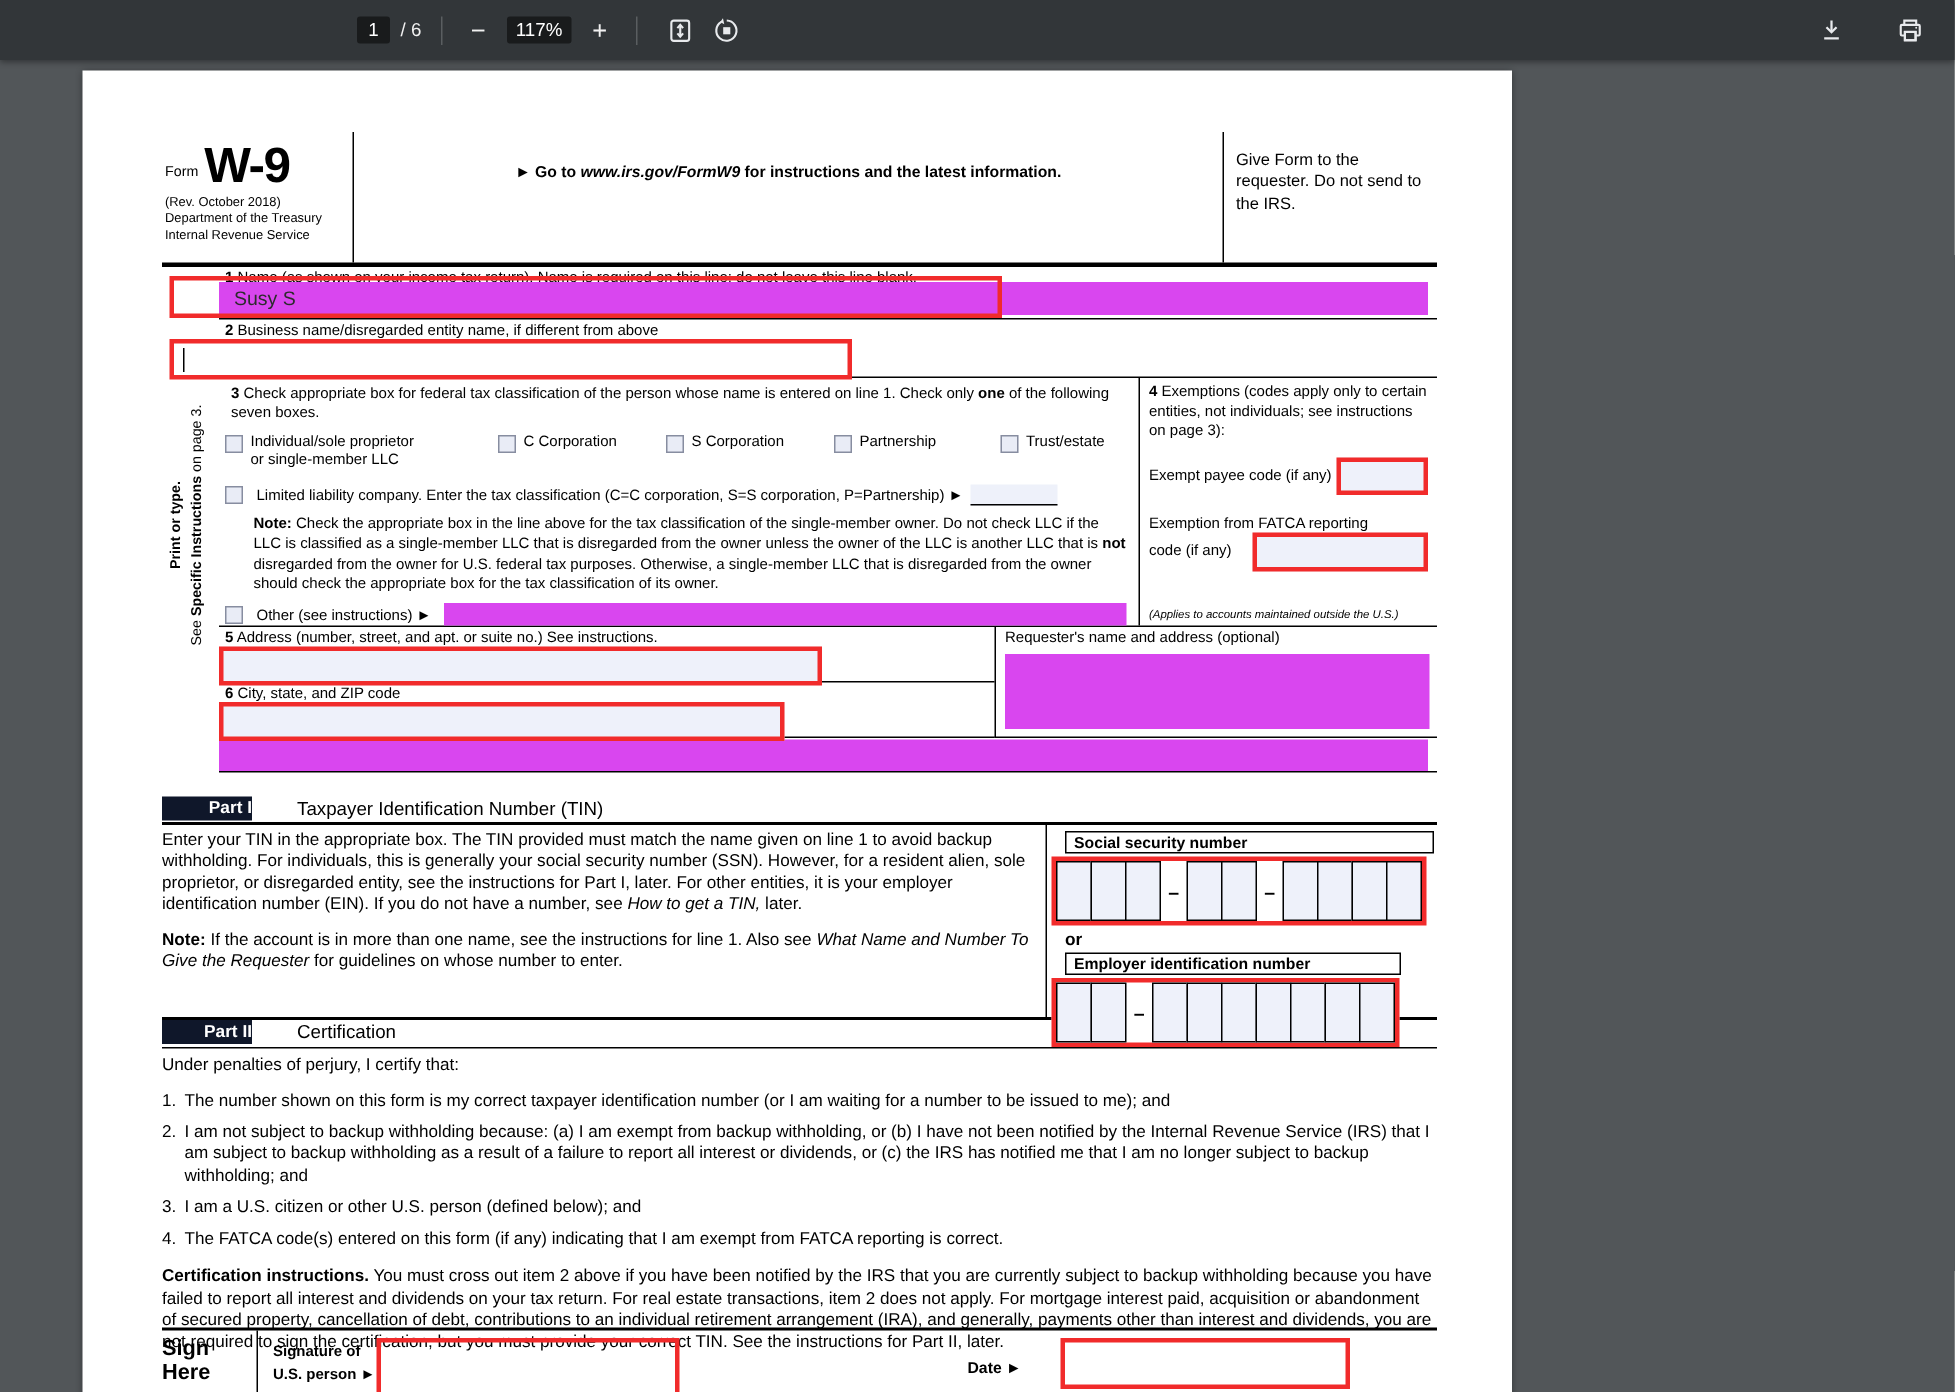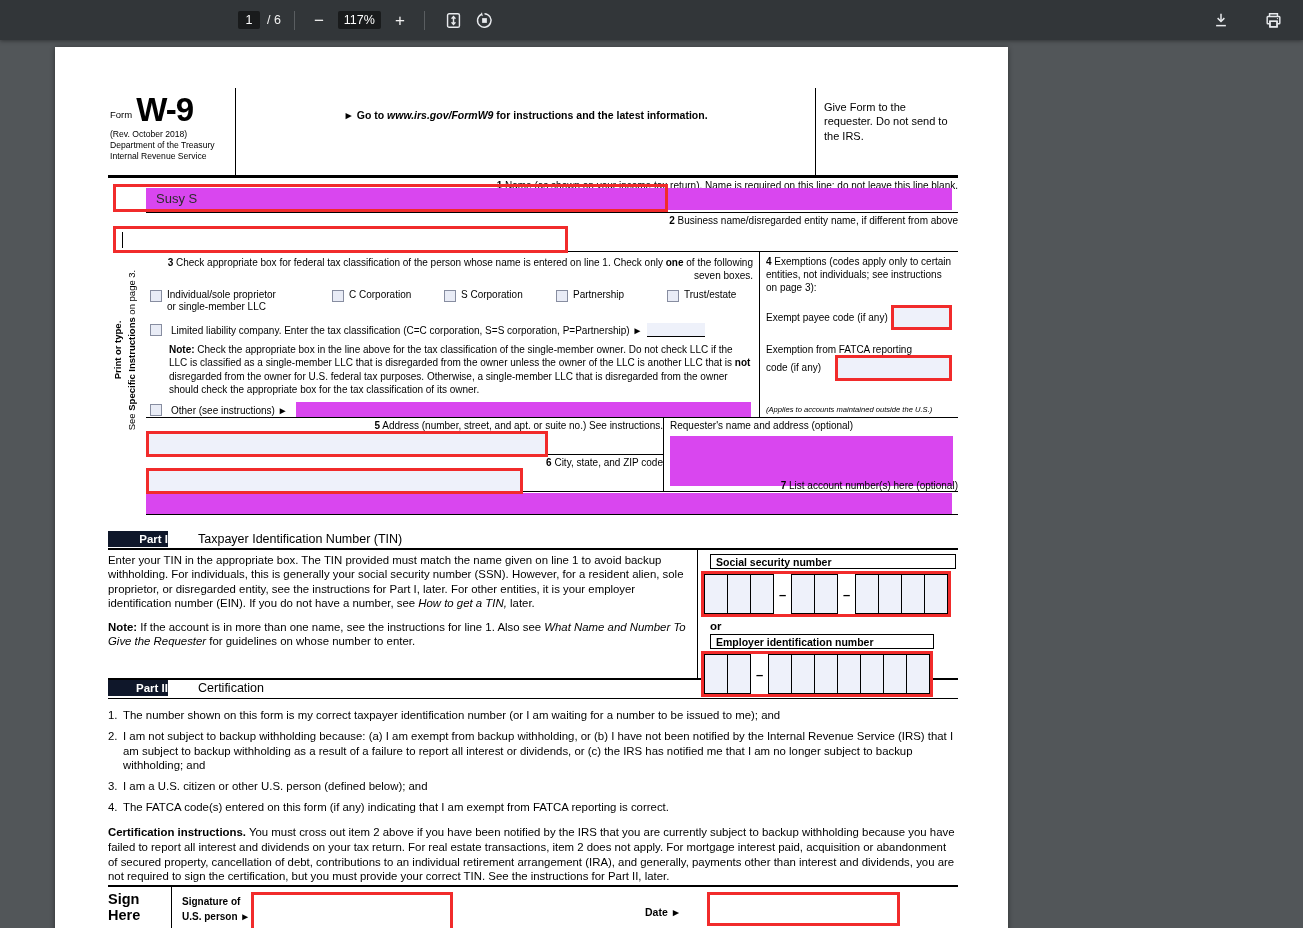--- a/index.html
+++ b/index.html
@@ -41,21 +41,21 @@
   .fh-goto { font-size:10.5px; font-weight:bold; margin-top:11px; }
   .fh-goto .url { font-style:italic; }
   .fh-right { width:142px; padding:12px 6px 0 8px; font-size:11px; font-weight:normal; line-height:1.3; }
 
   
   .sidenote { position:absolute; left:-41px; top:285px; width:230px; height:36px;
               transform:rotate(-90deg); text-align:center; font-size:9.5px; line-height:1.45; }
 
   
   .row { position:absolute; left:91px; width:812px; border-bottom:1px solid #000; }
-  .row .lbl { padding:2px 0 0 4px;text-align:right; }
+  .row .lbl { padding:2px 0 0 4px; }
 
   .r1 { top:131px; height:35px; }
   .field1 { position:absolute; left:0; top:10px; width:806px; height:22px; }
   .field1 .val { font-size:13px; color:#2c2c2c; padding:3px 0 0 10px; }
   .hl-1 { left:-33px; top:6px; width:555px; height:28px; }
 
   .r2 { top:166px; height:39px; }
   .hl-2 { left:-33px; top:13px; width:455px; height:27px; background:#fff; }
   .caret { position:absolute; left:6px; top:3px; width:1px; height:16px; background:#000; }
 
@@ -339,20 +339,21 @@
       </div>
     </div>
   </div>
 
   <div class="partbar pb2">
     <span class="badge">Part II</span>
     <span class="ptitle">Certification</span>
   </div>
 
   <div class="p2body">
+    <div class="p2intro">Under penalties of perjury, I certify that:</div>
     <div class="p2items">
       <div class="p2item">
         <span class="inum">1.</span>
         <span class="itext">The number shown on this form is my correct taxpayer identification number (or I am waiting for a number to be issued to me); and</span>
       </div>
       <div class="p2item">
         <span class="inum">2.</span>
         <span class="itext">I am not subject to backup withholding because: (a) I am exempt from backup withholding, or (b) I have not been notified by the Internal Revenue Service (IRS) that I am subject to backup withholding as a result of a failure to report all interest or dividends, or (c) the IRS has notified me that I am no longer subject to backup withholding; and</span>
       </div>
       <div class="p2item">

